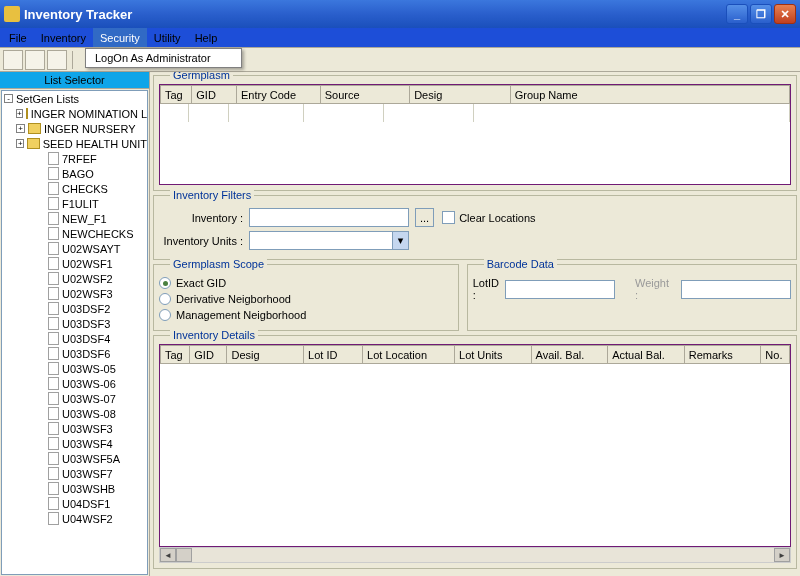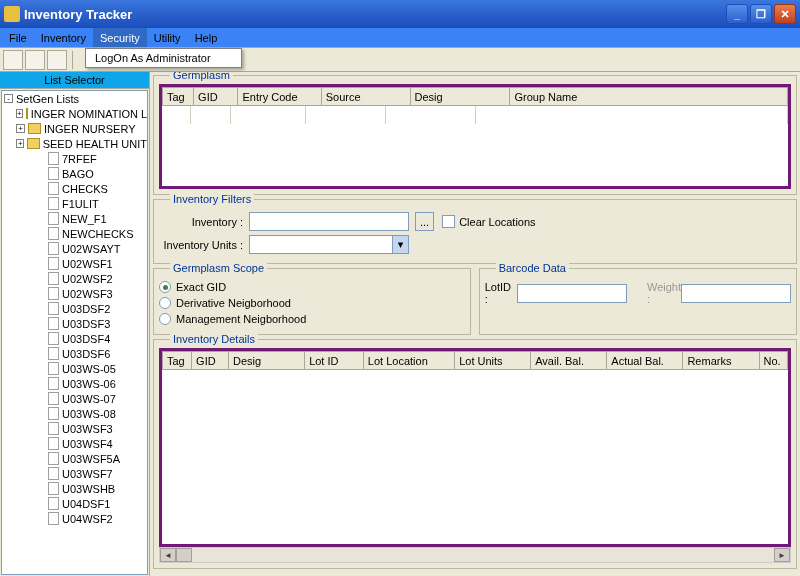--- a/index.html
+++ b/index.html
@@ -4,21 +4,21 @@
 <style>
 * { box-sizing: border-box; margin: 0; padding: 0; font-family: Tahoma, sans-serif; font-size: 11px; }
 body { background: #ECE9D8; width: 800px; height: 576px; overflow: hidden; }
 
 .titlebar { height: 28px; background: linear-gradient(to bottom, #3B77DD 0%, #2A5FCC 50%, #1A4FBB 100%); display: flex; align-items: center; padding: 0 4px; color: white; }
 .titlebar .appicon { width: 16px; height: 16px; margin-right: 4px; background: #E8C040; border-radius: 2px; }
 .titlebar .title { flex: 1; font-weight: bold; font-size: 13px; }
 .winbtn { width: 22px; height: 20px; margin-left: 2px; background: linear-gradient(to bottom, #5590E8, #2A5FCC); border: 1px solid #1A4FBB; border-radius: 3px; display: flex; align-items: center; justify-content: center; color: white; font-weight: bold; }
 .winbtn.close { background: linear-gradient(to bottom, #E88050, #C04020); border-color: #A03010; }
 
-.menubar { height: 20px; background: #3b82f6; display: flex; align-items: stretch; border-bottom: 1px solid #ACA899; padding: 0 2px; position: relative; }
+.menubar { height: 20px; background: #1d4ed8; display: flex; align-items: stretch; border-bottom: 1px solid #ACA899; padding: 0 2px; position: relative; }
 .menuitem { padding: 2px 7px; cursor: default; display: flex; align-items: center; }
 .menuitem.open { background: #316AC5; color: white; }
 .dropdown { position: absolute; top: 20px; left: 85px; background: white; border: 1px solid #808080; box-shadow: 2px 2px 3px rgba(0,0,0,0.3); z-index: 100; }
 .dropdown div { padding: 3px 30px 3px 9px; white-space: nowrap; }
 
 .toolbar { height: 24px; background: #ECE9D8; border-bottom: 1px solid #ACA899; display: flex; align-items: center; padding: 0 3px; }
 .tbtn { width: 20px; height: 20px; border: 1px solid #ACA899; margin-right: 2px; background: #F5F3E9; }
 .tsep { width: 1px; height: 18px; background: #ACA899; margin: 0 3px; }
 
 .workarea { display: flex; height: 504px; }
@@ -31,21 +31,21 @@
 .tnode.lvl1 { padding-left: 14px; }
 .tnode.lvl2 { padding-left: 10px; margin-left: 24px; }
 .tnode .sp { width: 12px; }
 .fldr { width: 13px; height: 11px; background: #F0D060; border: 1px solid #B09020; margin-right: 3px; }
 .leaf { width: 11px; height: 13px; background: white; border: 1px solid #A0A0A0; margin-right: 3px; }
 
 .rightpane { flex: 1; background: #ECE9D8; padding: 3px; overflow: hidden; display: flex; flex-direction: column; }
 .gbox { border: 1px solid #B8B8A0; margin-bottom: 4px; padding: 8px 5px 5px 5px; position: relative; background: #ECE9D8; }
 .gbox > .gtitle { position: absolute; top: -7px; left: 16px; background: #ECE9D8; padding: 0 3px; color: #003399; }
 
-.grid { border: 3px solid #701a75; background: white; }
+.grid { border: 1px solid #701a75; background: white; }
 .grid table { width: 100%; border-collapse: collapse; }
 .grid th { background: #ECE9D8; border: 1px solid #ACA899; padding: 2px 4px; text-align: left; font-weight: normal; height: 18px; }
 .grid td { border-right: 1px solid #D0D0C0; height: 18px; }
 .gridbody { height: 80px; background: white; }
 .gridbody2 { height: 140px; background: white; }
 
 .frow { display: flex; align-items: center; margin: 4px 0; }
 .flabel { width: 90px; text-align: right; padding-right: 6px; }
 .tinput { border: 1px solid #7F9DB9; height: 19px; padding: 1px 2px; background: white; }
 .btn3d { border: 1px solid #7F9DB9; background: #ECE9D8; height: 19px; padding: 0 4px; }
@@ -194,21 +194,21 @@
         <div class="frow">
             <span class="rbtn"></span>
             <span>Management Neigborhood</span>
           </div>
       </div>
       <div class="gbox">
         <div class="gtitle">Barcode Data</div>
         <div class="frow">
           <span style="padding-right:6px">LotID :</span>
           <input class="tinput" style="width: 110px;">
-          <span style="padding:0 0 0 20px;color:#999">Weight :</span>
+          <span style="padding:0 12px 0 20px;color:#999">Weight :</span>
           <input class="tinput" style="width: 110px;">
         </div>
       </div>
     </div>
 
     <div class="gbox" style="flex:1;display:flex;flex-direction:column">
       <div class="gtitle">Inventory Details</div>
       <div class="grid" style="flex:1;display:flex;flex-direction:column">
         <table>
             <thead>

